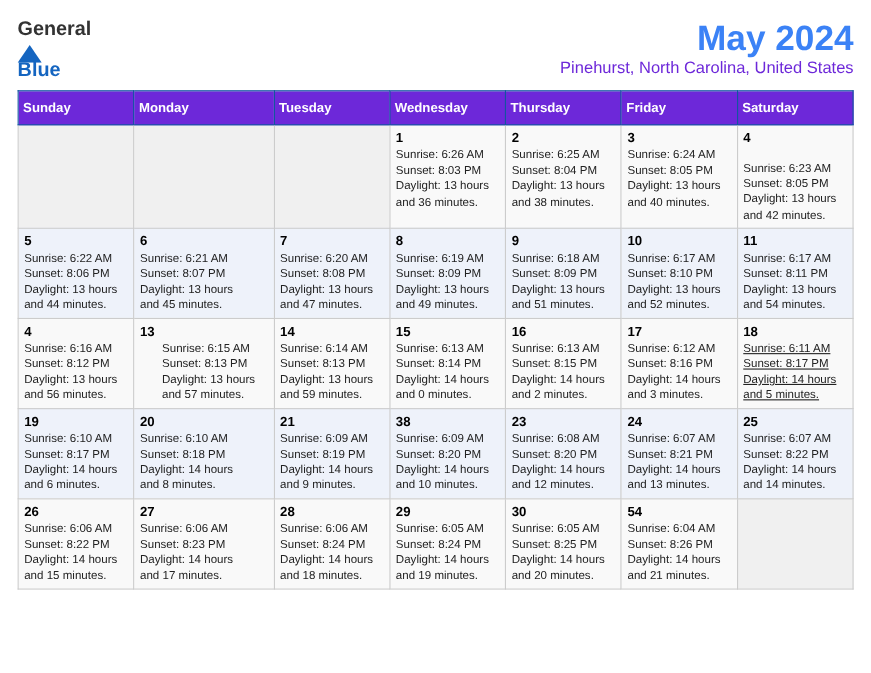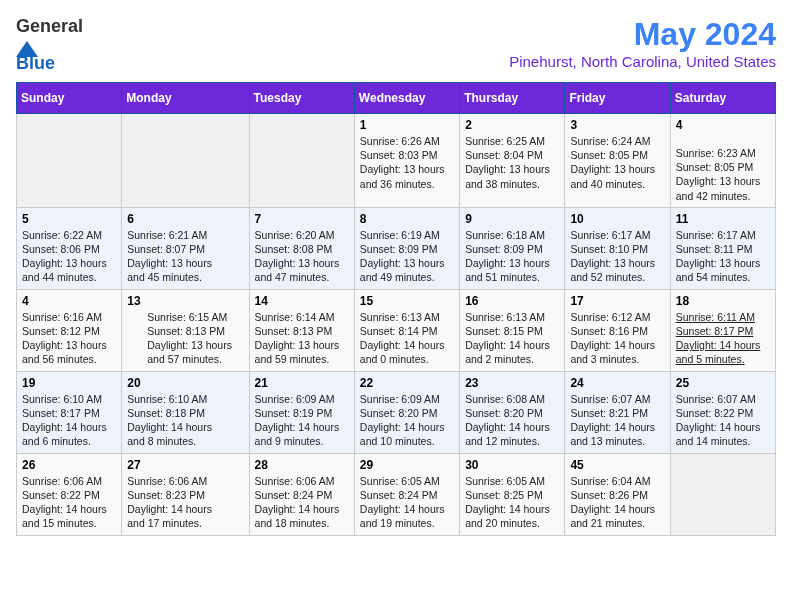--- a/index.html
+++ b/index.html
@@ -262,21 +262,21 @@
 and 8 minutes.</div>
         </td>
         <td>
           <div class="day-num">21</div>
           <div class="day-info" style="white-space: pre-line;">Sunrise: 6:09 AM
 Sunset: 8:19 PM
 Daylight: 14 hours
 and 9 minutes.</div>
         </td>
         <td>
-          <div class="day-num">22</div>
+          <div class="day-num">38</div>
           <div class="day-info" style="white-space: pre-line;">Sunrise: 6:09 AM
 Sunset: 8:20 PM
 Daylight: 14 hours
 and 10 minutes.</div>
         </td>
         <td>
           <div class="day-num">23</div>
           <div class="day-info" style="white-space: pre-line;">Sunrise: 6:08 AM
 Sunset: 8:20 PM
 Daylight: 14 hours
@@ -327,21 +327,21 @@
 and 19 minutes.</div>
         </td>
         <td>
           <div class="day-num">30</div>
           <div class="day-info" style="white-space: pre-line;">Sunrise: 6:05 AM
 Sunset: 8:25 PM
 Daylight: 14 hours
 and 20 minutes.</div>
         </td>
         <td>
-          <div class="day-num">45</div>
+          <div class="day-num">54</div>
           <div class="day-info" style="white-space: pre-line;">Sunrise: 6:04 AM
 Sunset: 8:26 PM
 Daylight: 14 hours
 and 21 minutes.</div>
         </td>
         <td class="empty-cell"></td>
       </tr>
     </tbody>
 </table>
 

